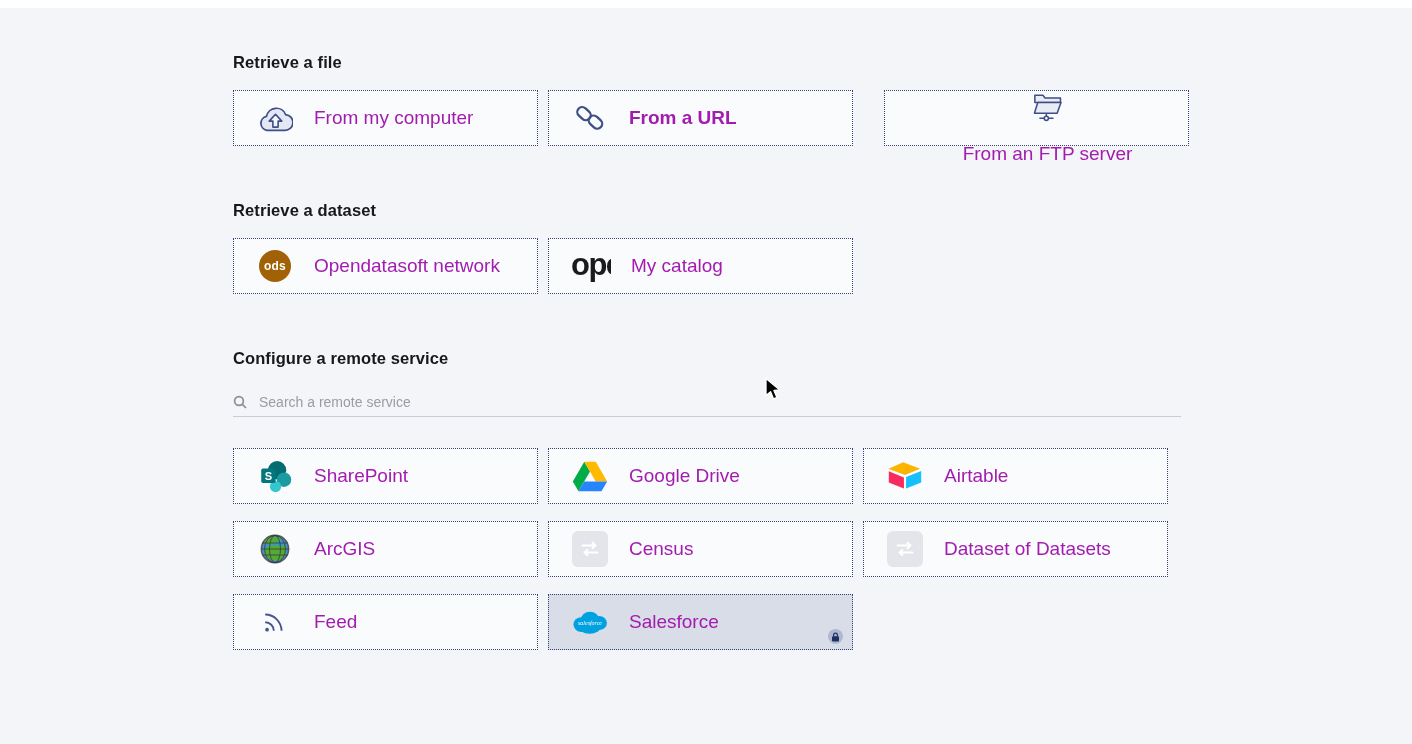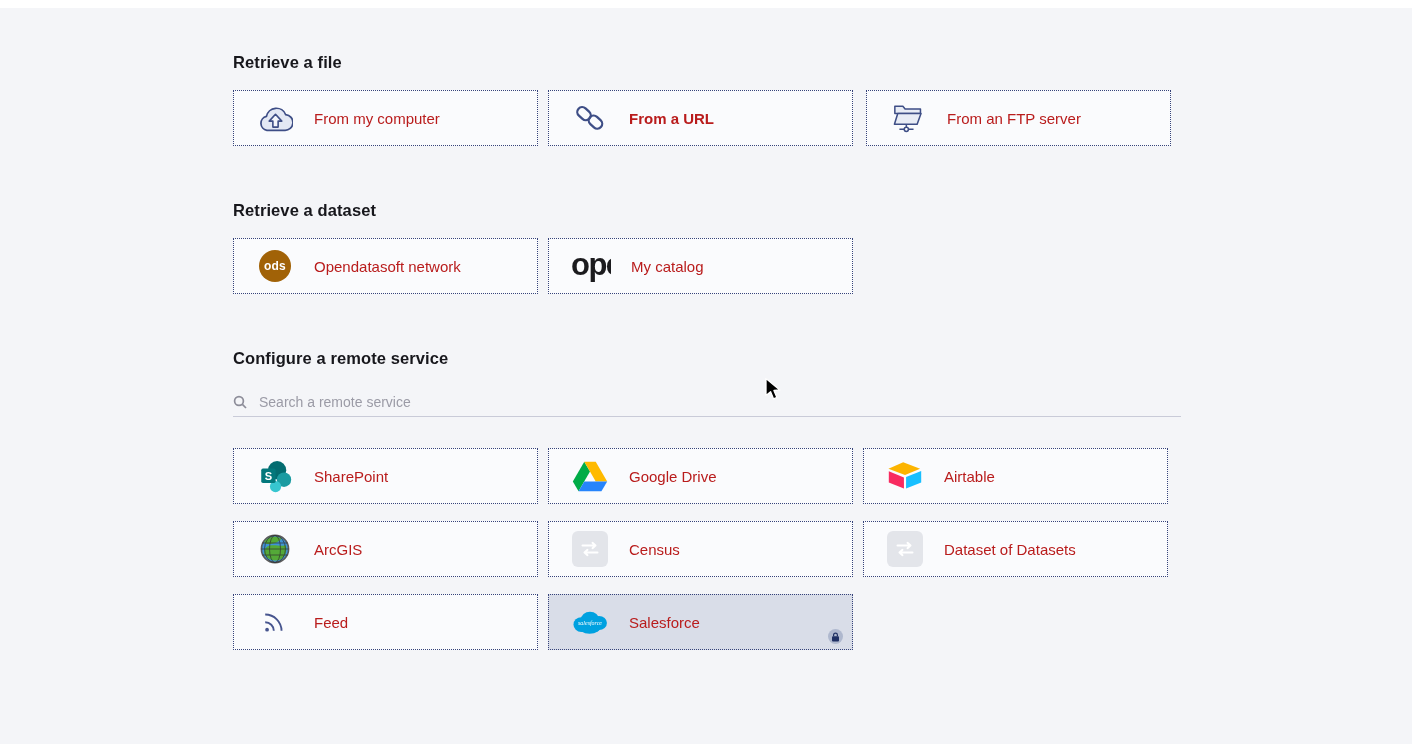--- a/index.html
+++ b/index.html
@@ -10,21 +10,21 @@
   .section-title { position:absolute; font-size:16.5px; font-weight:600; color:#17171c; letter-spacing:0.1px; }
   .tile {
     position:absolute; width:305px; height:56px;
     background:#fafbfd; border:1px dotted #36437a;
     display:flex; align-items:center; padding-left:22px; gap:20px;
     cursor:pointer;
   }
   .tile.selected { background:#d9dde8; }
   .tile .icon-box { width:38px; min-width:38px; display:flex; align-items:center; justify-content:center; }
   .tile .icon-box.narrow { width:40px; min-width:40px; justify-content:flex-start; }
-  .tile .label { font-size:15px; color:#b91c1c; white-space:nowrap; }
+  .tile .label { font-size:19px; color:#a21caf; white-space:nowrap; }
   .ods-circle { width:32px; height:32px; border-radius:50%; background:#a16207; color:#fff;
     font-size:12px; font-weight:bold; display:flex; align-items:center; justify-content:center; letter-spacing:0.2px; }
   .catalog-logo { width:40px; height:34px; overflow:hidden; font-size:31px; font-weight:600;
     color:#1b1b1e; line-height:32px; letter-spacing:-1.5px; }
   .ph-icon { width:36px; height:36px; background:#e3e5ea; border-radius:6px;
     display:flex; align-items:center; justify-content:center; }
   .search-bar { position:absolute; left:233px; top:388px; width:948px; height:29px;
     display:flex; align-items:center; gap:12px; border-bottom:1px solid #c9cbd8; }
   .search-bar input { flex:1; border:none; outline:none; background:transparent;
     font-size:14px; color:#3a3a42; font-family:"Liberation Sans", sans-serif; }
@@ -54,21 +54,21 @@
   <div class="tile" style="left:548px; top:90px;font-weight:bold;">
     <span class="icon-box">
       <svg width="32" height="30" viewBox="0 0 24 22" fill="none" stroke="#3e4e86" stroke-width="1.7">
         <rect x="2" y="4" width="11" height="7.4" rx="3.7" transform="rotate(42 7.5 7.7)"></rect>
         <rect x="10.6" y="10.4" width="11" height="7.4" rx="3.7" transform="rotate(42 16.1 14.1)"></rect>
       </svg>
     </span>
     <span class="label">From a URL</span>
   </div>
 
-  <div class="tile" style="left:866px; top:90px;">
+  <div class="tile" style="left:884px; top:90px;flex-direction:column;">
     <span class="icon-box">
       <svg width="36" height="32" viewBox="0 0 26 23">
         <g fill="#e8ecf5" stroke="#3e4e86" stroke-width="1.1" stroke-linejoin="round">
           <path d="M3.5 3 h5.8 l1.6 2 H22 v3.2 H3.5 Z"></path>
           <path d="M5.6 8.2 H22.4 L19.6 16 H3.2 Z"></path>
         </g>
         <g fill="none" stroke="#3e4e86" stroke-width="1.1">
           <path d="M11.8 16 v2.1"></path>
           <path d="M6.8 19.7 h3.4 M13.4 19.7 h3.6"></path>
         </g>

